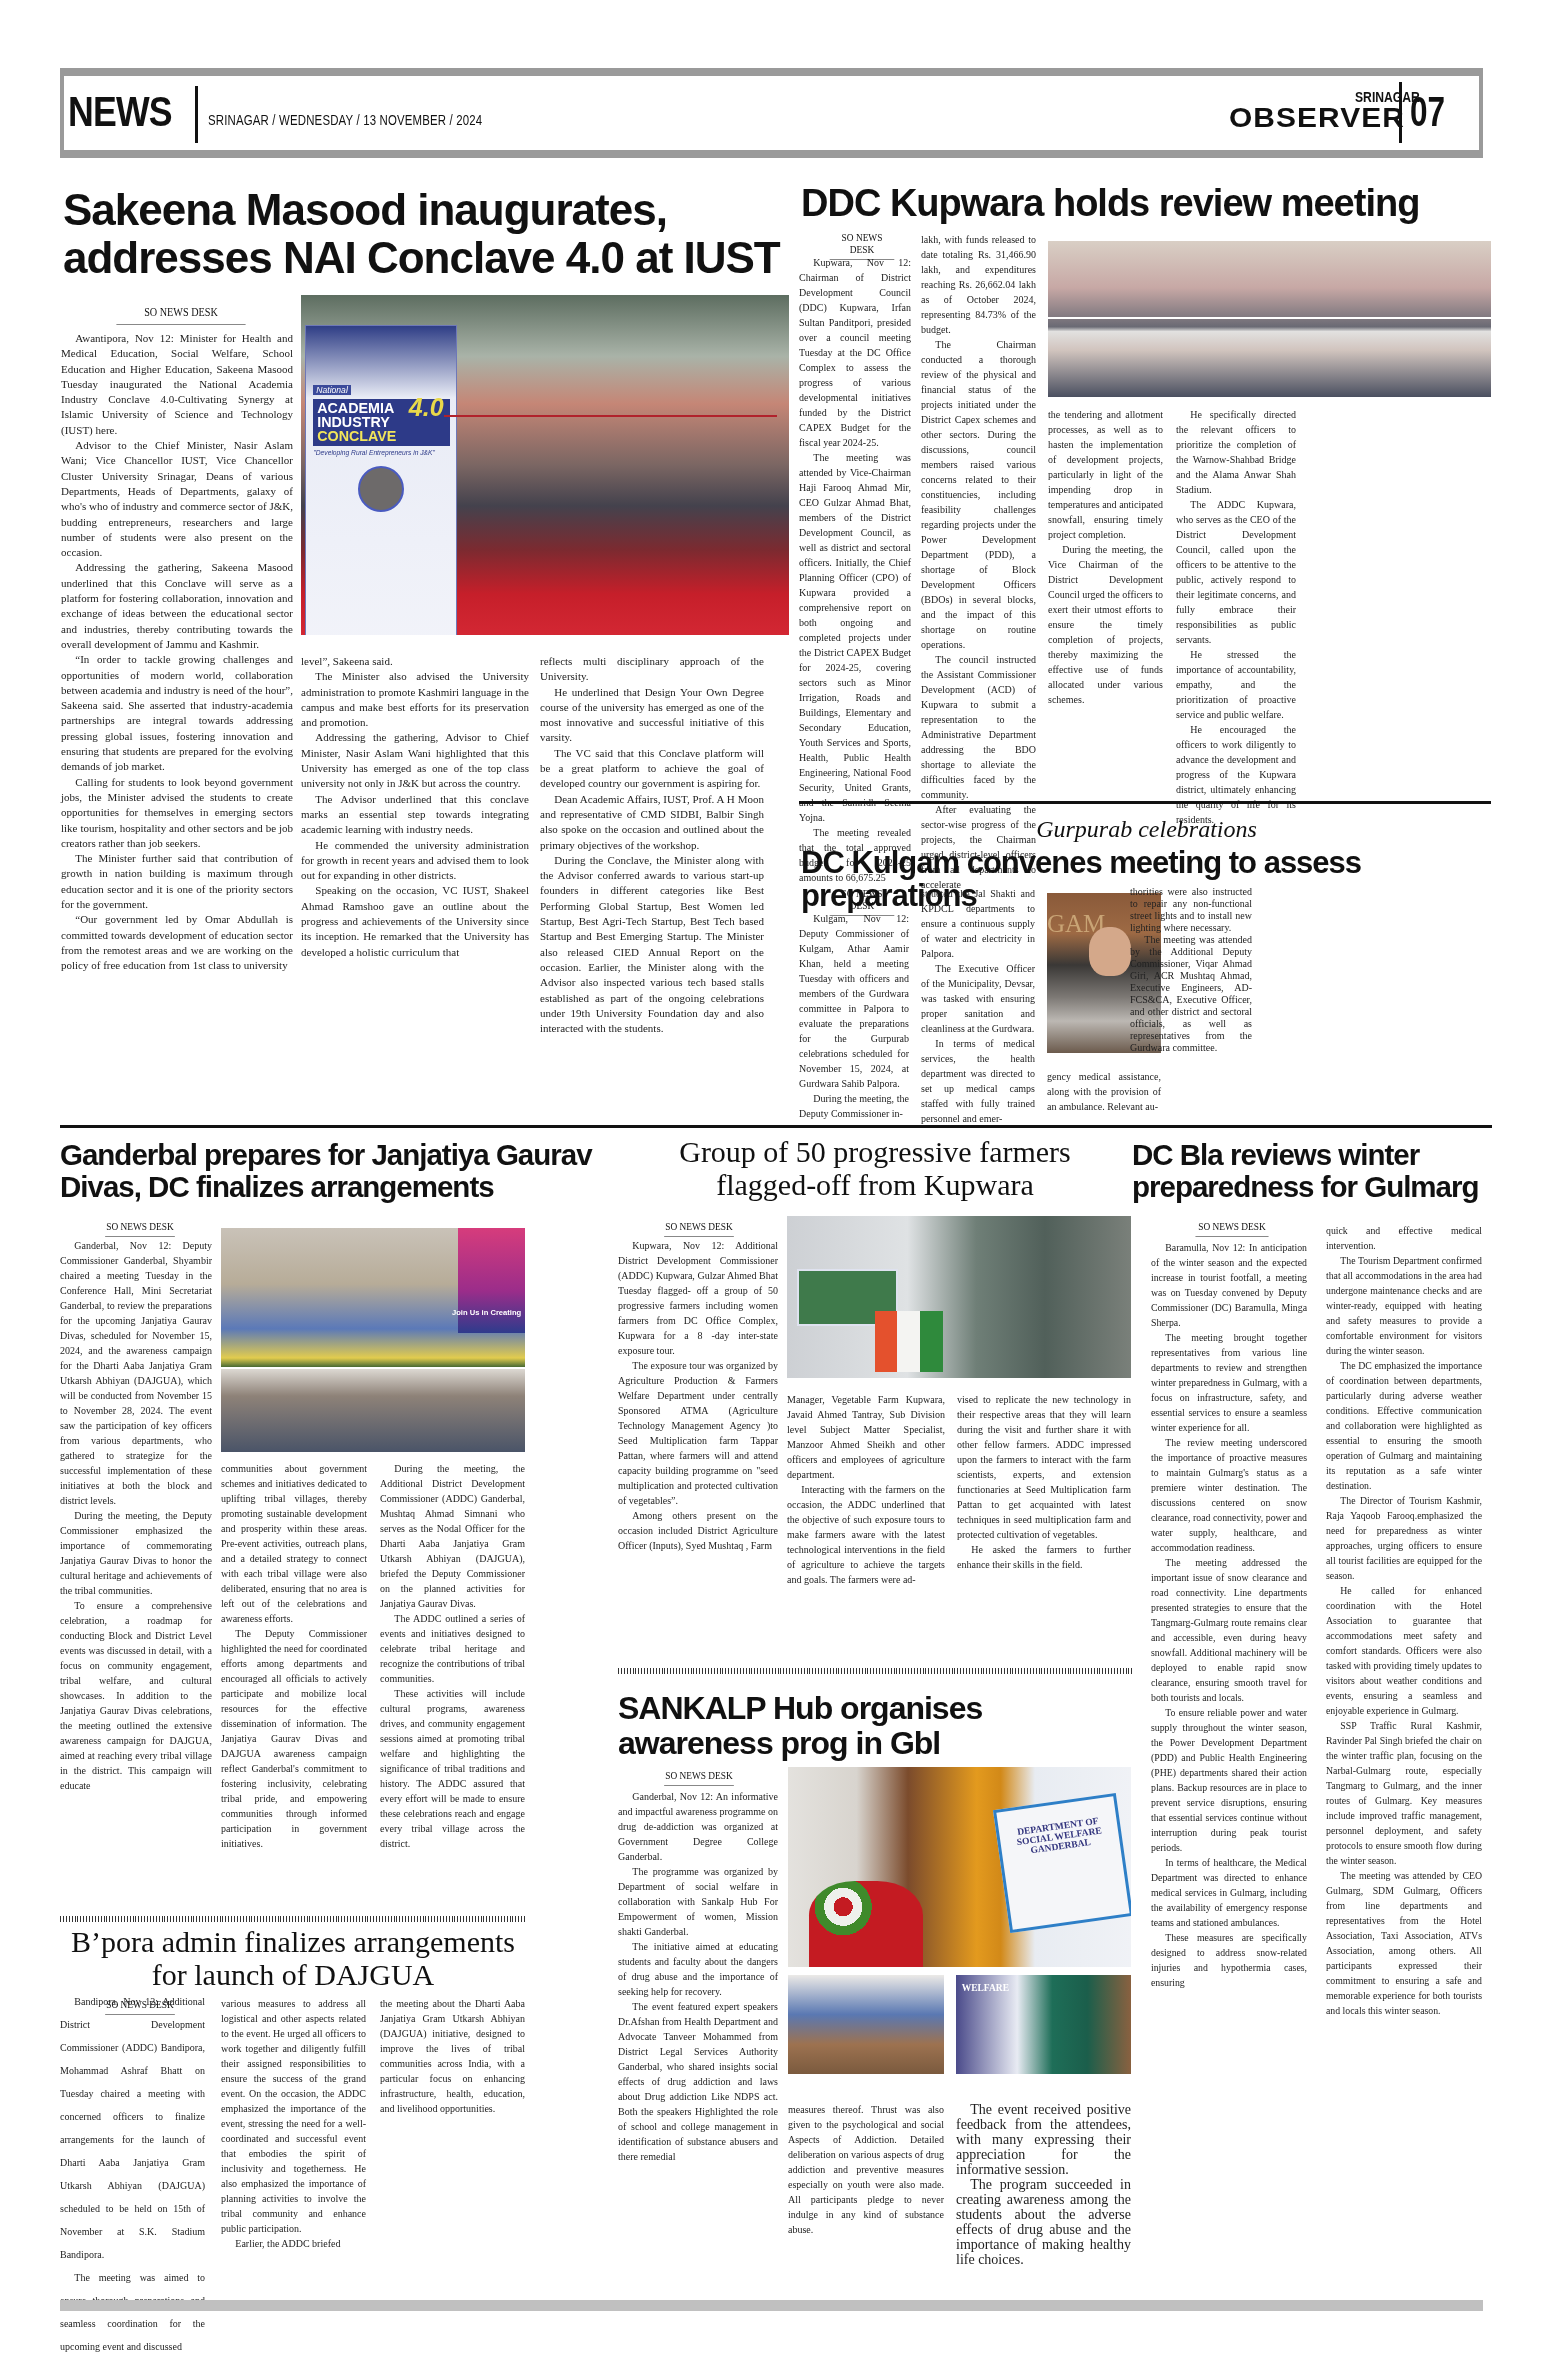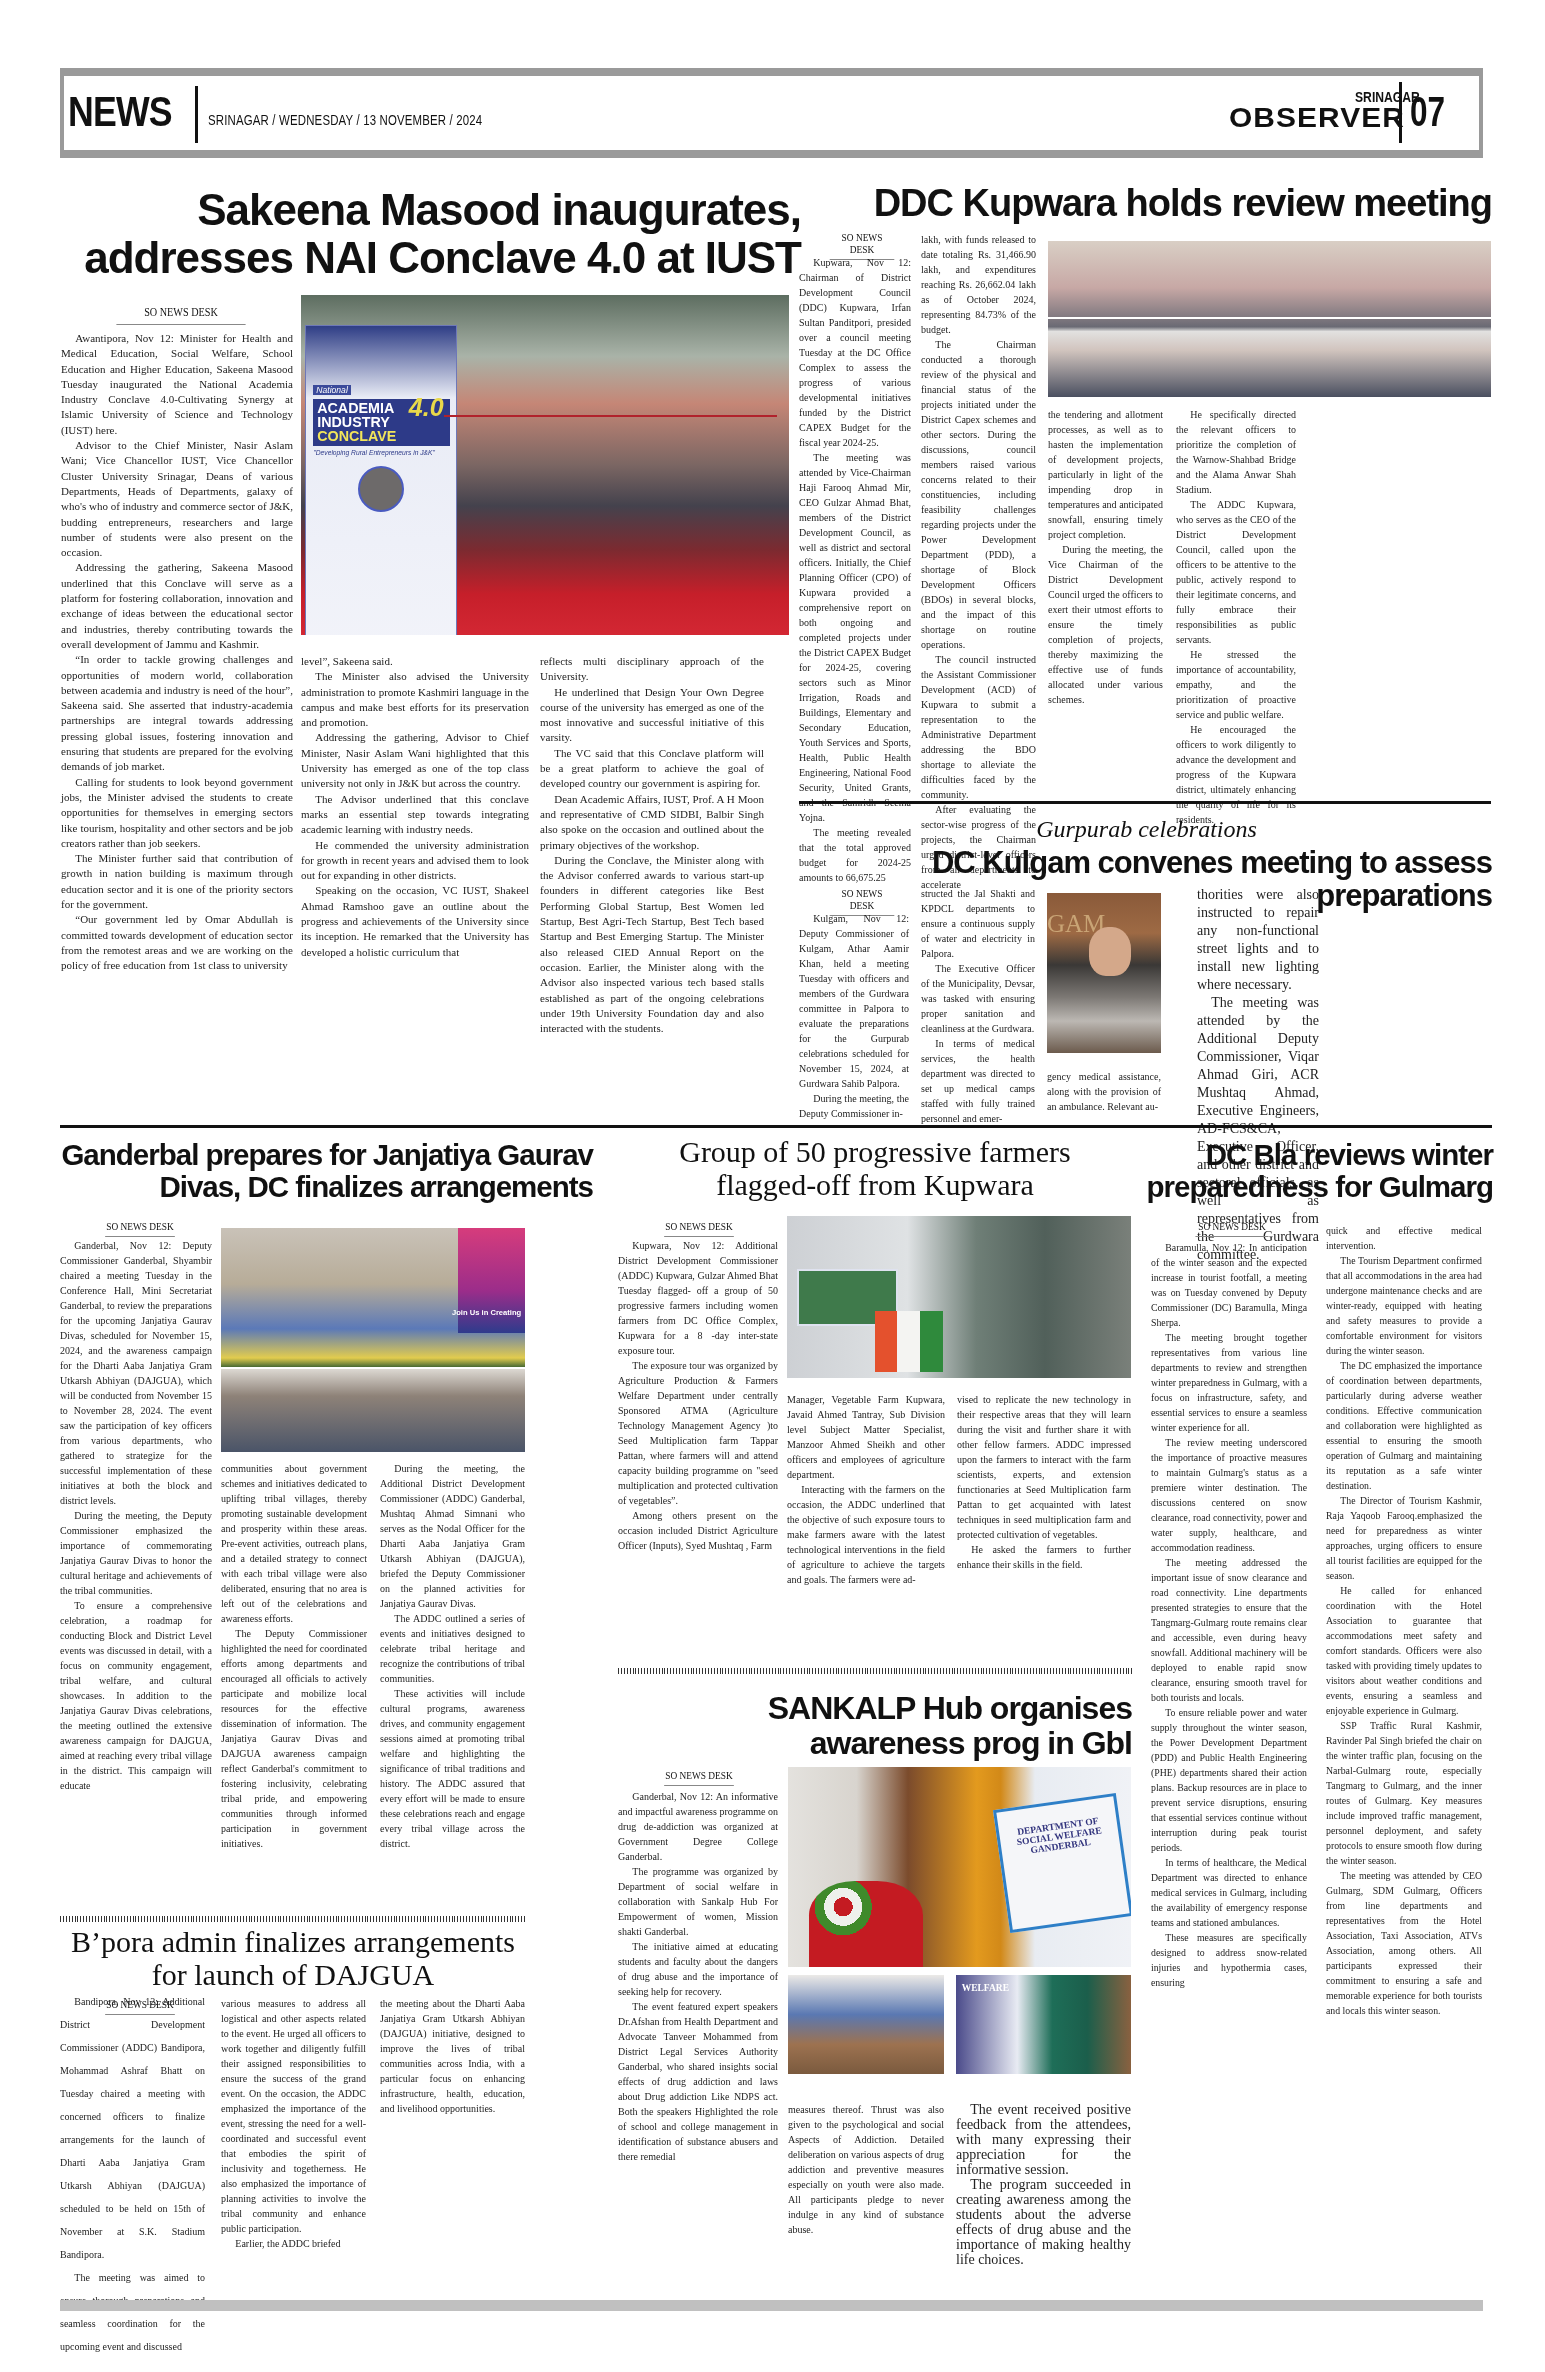--- a/index.html
+++ b/index.html
@@ -10,21 +10,21 @@
 .frame-bot{left:60px;top:150px;width:1423px;height:7.6px;background:#9a9a9a}
 .frame-l{left:60px;top:68px;width:3.8px;height:89px;background:#9a9a9a}
 .frame-r{left:1479px;top:68px;width:3.8px;height:89px;background:#9a9a9a}
 .mast-news{left:68px;top:88px;font-family:"Liberation Sans",sans-serif;font-weight:700;font-size:42px;letter-spacing:-1px;transform:scaleX(.85);transform-origin:left}
 .mast-sep{left:195px;top:86px;width:2.9px;height:57px;background:#111}
 .mast-date{left:208px;top:112px;font-family:"Liberation Sans",sans-serif;font-size:14.3px;transform:scaleX(.8);transform-origin:left;letter-spacing:0.2px}
 .mast-city{left:1355px;top:89px;font-family:"Liberation Sans",sans-serif;font-size:14.3px;font-weight:700;transform:scaleX(.85);transform-origin:left}
 .mast-paper{left:1229px;top:101px;font-family:"Liberation Sans",sans-serif;font-size:28.5px;font-weight:700;letter-spacing:1px;transform:scaleX(1.05);transform-origin:left}
 .mast-sep2{left:1399px;top:82px;width:2.9px;height:61px;background:#111}
 .mast-page{left:1410px;top:88px;font-family:"Liberation Sans",sans-serif;font-size:42px;font-weight:700;transform:scaleX(.75);transform-origin:left}
-.hl{font-family:"Liberation Sans",sans-serif;font-weight:700;text-align:right;line-height:1.08;color:#111;letter-spacing:-1px}
+.hl{font-family:"Liberation Sans",sans-serif;font-weight:700;text-align:left;line-height:1.08;color:#111;letter-spacing:-1px}
 .hl-serif{font-family:"Liberation Serif",serif;font-weight:400;text-align:center;line-height:1.1;color:#111}
 .kicker{font-family:"Liberation Serif",serif;font-style:italic;text-align:center;font-size:24px}
 .byline{font-family:"Liberation Serif",serif;font-size:12px;text-align:center;border-bottom:1px solid #888;padding-bottom:3.8px;transform:scaleX(.85)}
 .col{font-family:"Liberation Serif",serif;font-size:11px;line-height:15.3px;text-align:justify;hyphens:auto;color:#222}
 .col p{text-indent:14.3px}
 .photo{overflow:hidden}
 .rule{background:#111;height:2.9px}
 .dash{height:5.7px;background:repeating-linear-gradient(90deg,#333 0 1px,#fff 1px 2.9px)}
 .footbar{left:60px;top:2300px;width:1423px;height:11.4px;background:#c0c0c0}
 </style>
@@ -127,21 +127,21 @@
     <p>During the meeting, the Deputy Commissioner in-</p>
 </div>
 <div class="abs col" style="left:921px;top:886px;width:114px;font-size:10px;line-height:15px">
   <p style="text-indent:0">structed the Jal Shakti and KPDCL departments to ensure a continuous supply of water and electricity in Palpora.</p>
     <p>The Executive Officer of the Municipality, Devsar, was tasked with ensuring proper sanitation and cleanliness at the Gurdwara.</p>
     <p>In terms of medical services, the health department was directed to set up medical camps staffed with fully trained personnel and emer-</p>
 </div>
 <div class="abs col" style="left:1047px;top:1069px;width:114px;font-size:10px;line-height:15px">
   <p style="text-indent:0">gency medical assistance, along with the provision of an ambulance. Relevant au-</p>
 </div>
-<div class="abs col" style="left:1197px;top:886px;width:122px;font-size:14px;line-height:18px">
+<div class="abs col" style="left:1130px;top:886px;width:122px;font-size:10px;line-height:12px">
   <p style="text-indent:0">thorities were also instructed to repair any non-functional street lights and to install new lighting where necessary.</p>
     <p>The meeting was attended by the Additional Deputy Commissioner, Viqar Ahmad Giri, ACR Mushtaq Ahmad, Executive Engineers, AD-FCS&amp;CA, Executive Officer, and other district and sectoral officials, as well as representatives from the Gurdwara committee.</p>
 </div>
 
 <div class="abs rule" style="left:60px;top:1125px;width:1432px"></div>
 
 <div class="abs hl" style="left:60px;top:1139px;width:533px;font-size:29.5px">
   <div>Ganderbal prepares for Janjatiya Gaurav</div>
   <div>Divas, DC finalizes arrangements</div>
 </div>

